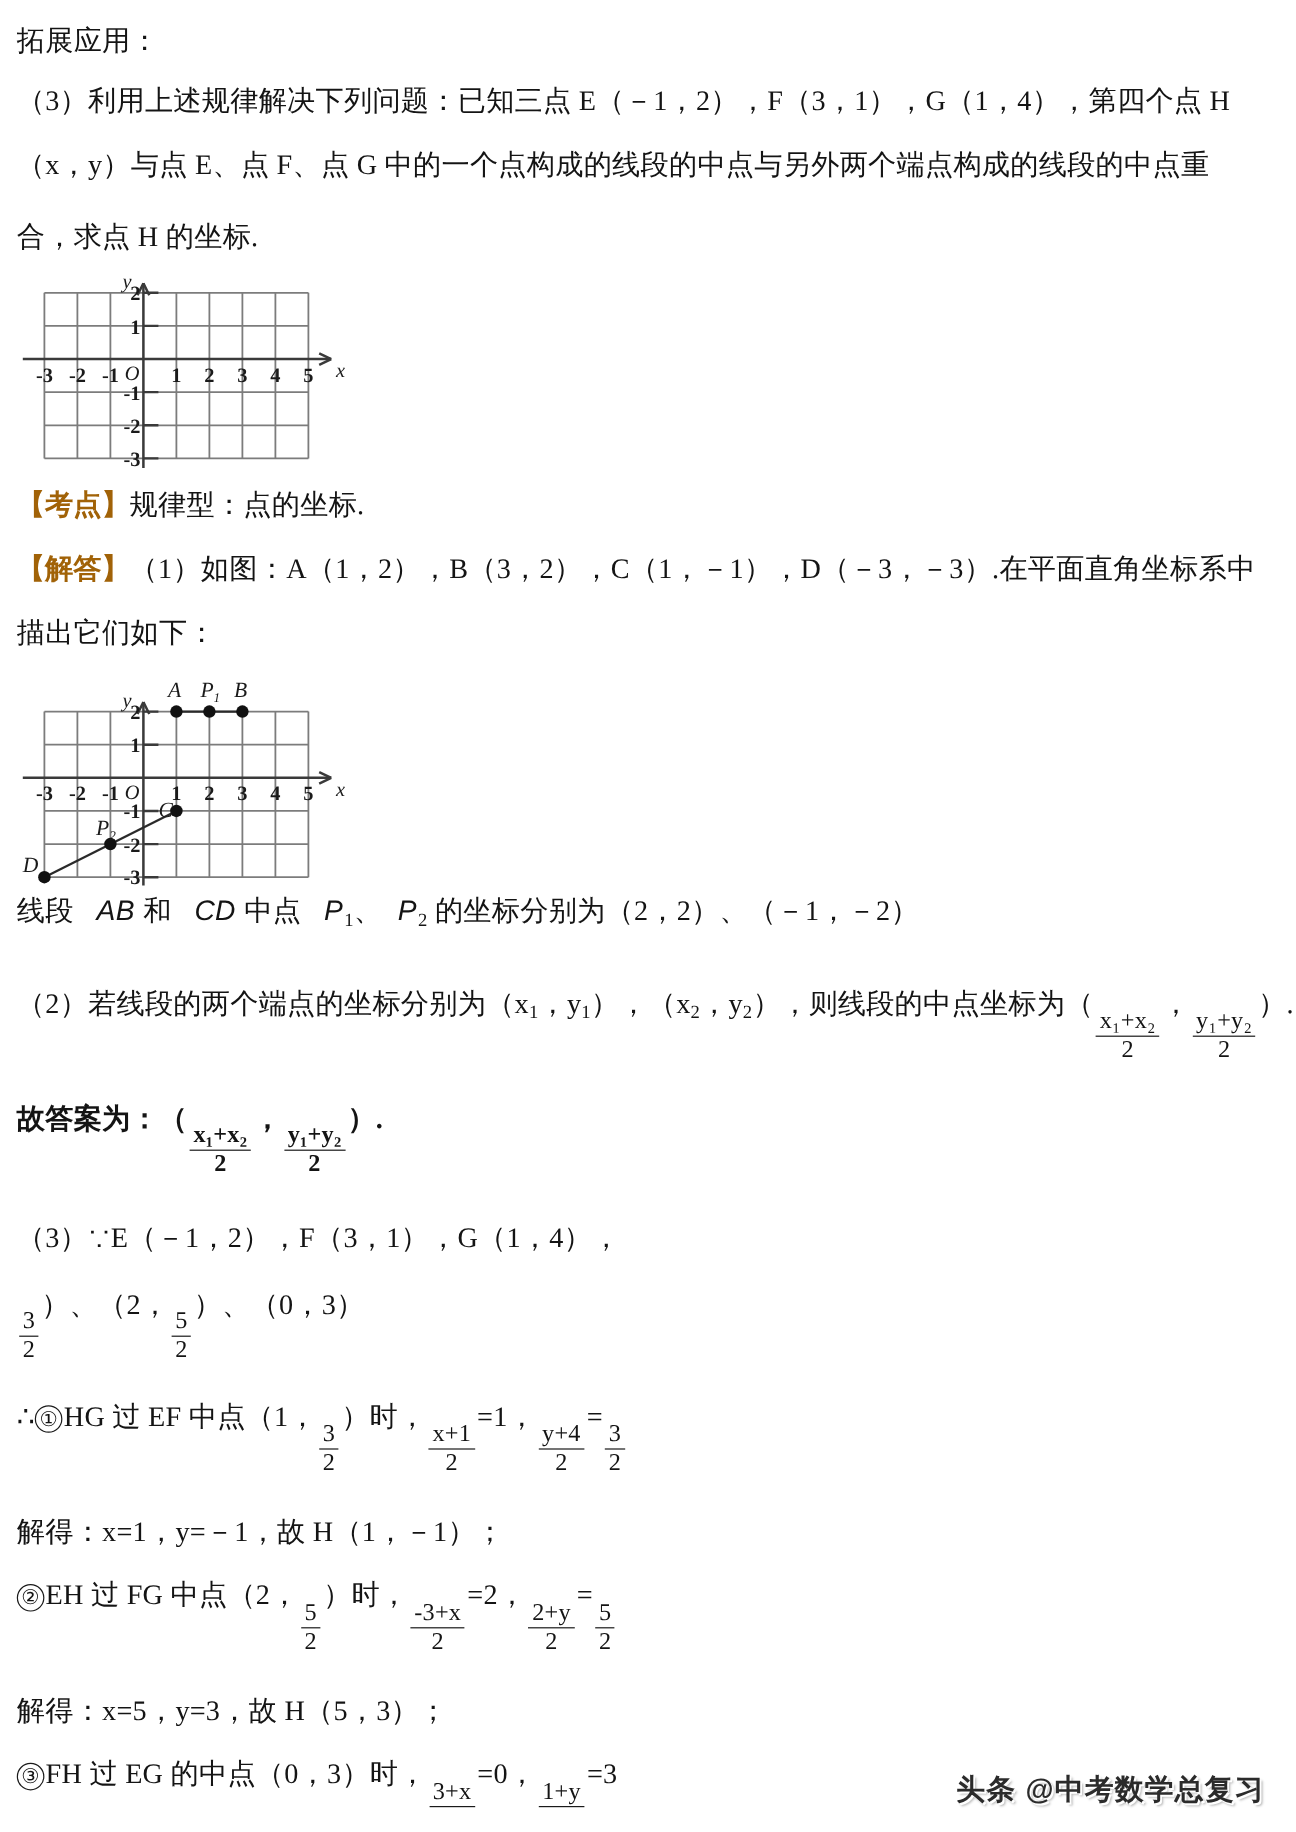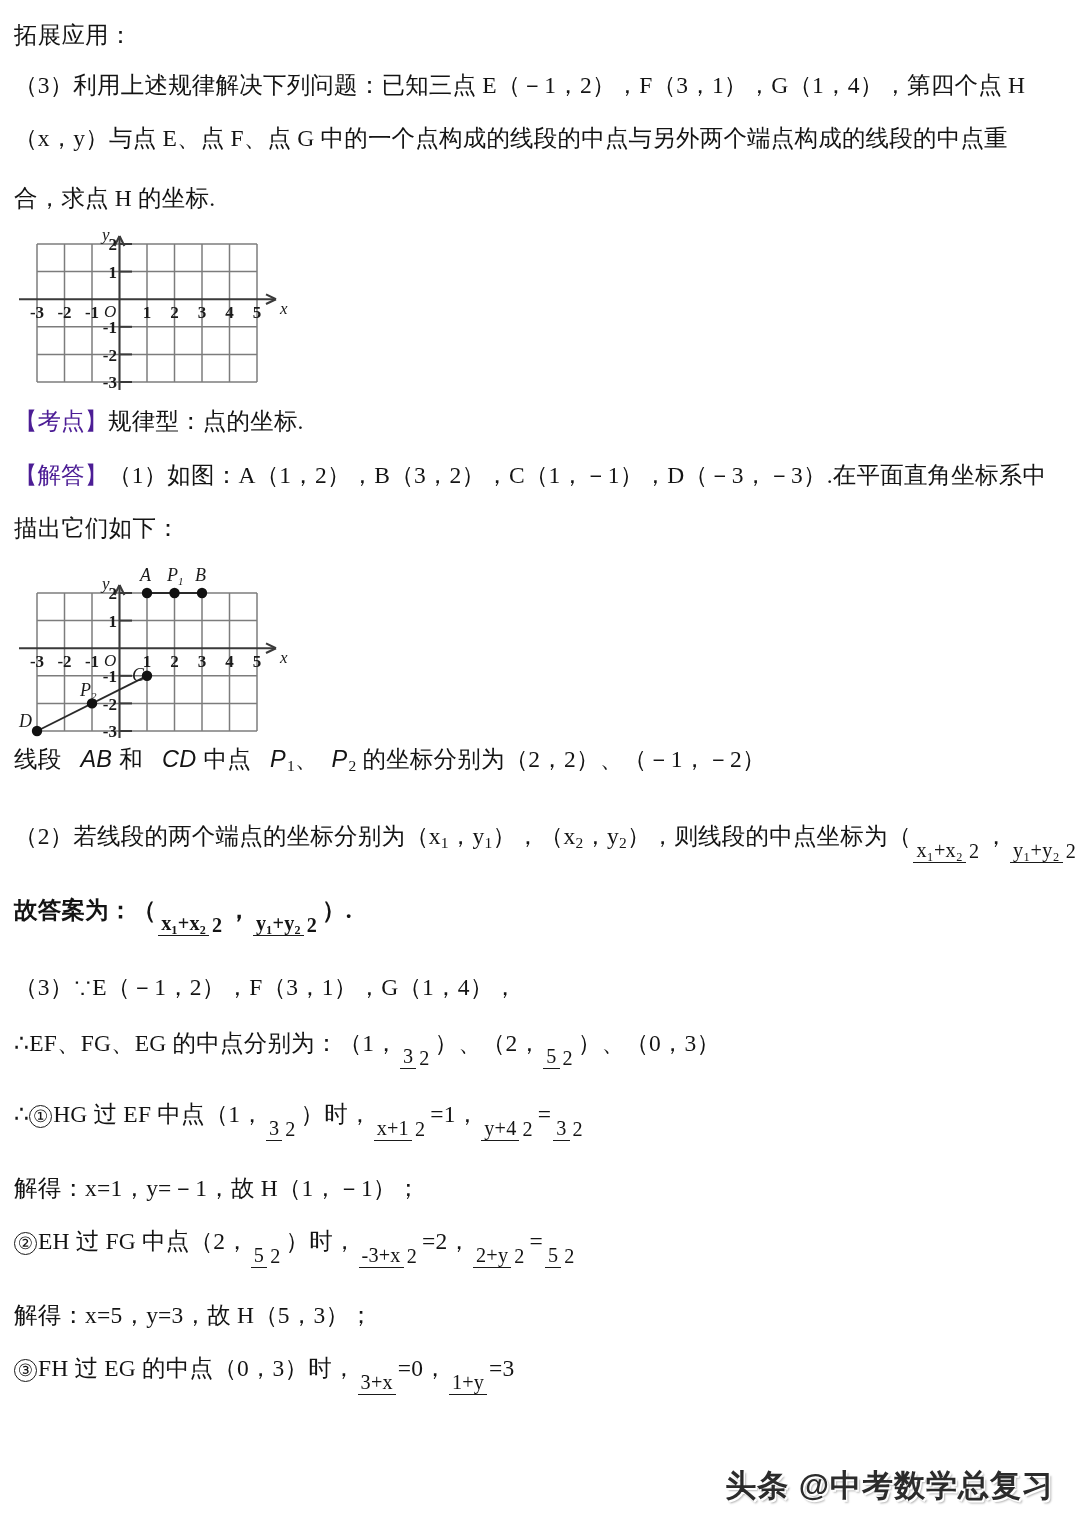--- a/index.html
+++ b/index.html
@@ -38,29 +38,29 @@
     font-family: Liberation Sans, sans-serif;
     padding: 0 1px;
     margin-left: 12px;
   }
   .subr {
     font-size: 0.66em;
     vertical-align: -0.28em;
     font-style: normal;
   }
   .kw {            
-    color: #4c1d95;
-    font-weight: 400;
+    color: #a16207;
+    font-weight: 700;
     letter-spacing: 0px;
   }
 
   
   .frac {
     display: inline-flex;
-    flex-direction: row;
+    flex-direction: column;
     align-items: center;
     vertical-align: -0.62em;
     line-height: 1.04;
     margin: 0 2px;
     font-size: 0.86em;
   }
   .frac .num {
     border-bottom: 1.6px solid #1a1a1a;
     padding: 0 3px 1px 3px;
     display: block;
@@ -85,21 +85,21 @@
 
   
   .figwrap { position: relative; }
 
   
   .watermark {
     position: absolute;
     right: 26px;
     bottom: 20px;
     font-family: "Liberation Sans", sans-serif;
-    font-size: 31px;
+    font-size: 24px;
     font-weight: 700;
     color: #2b2b2b;
     letter-spacing: 1px;
     text-shadow: 1.5px 1.5px 0 #ffffff, 2.5px 2.5px 2px rgba(0,0,0,0.28);
     white-space: nowrap;
   }
 </style>
 </head>
 <body>
 
@@ -283,21 +283,21 @@
         <span class="den">2</span>
       </span><span>，</span><span class="frac">
         <span class="num">y₁+y₂</span>
         <span class="den">2</span>
       </span><span>）.</span>
   </div>
 
   <div class="line" style="margin-top:40px;">（3）∵E（－1，2），F（3，1），G（1，4），</div>
 
   <div class="line" style="margin-top:32px;">
-    <span>∴EF、FG、EG 的中点分别为：（1，</span><span class="frac">
+    <span class="frac">
         <span class="num">3</span>
         <span class="den">2</span>
       </span><span>）、（2，</span><span class="frac">
         <span class="num">5</span>
         <span class="den">2</span>
       </span><span>）、（0，3）</span>
   </div>
 
   <div class="line" style="margin-top:34px;">
     <span>∴</span><span class="circled">①</span><span>HG 过 EF 中点（1，</span><span class="frac">

